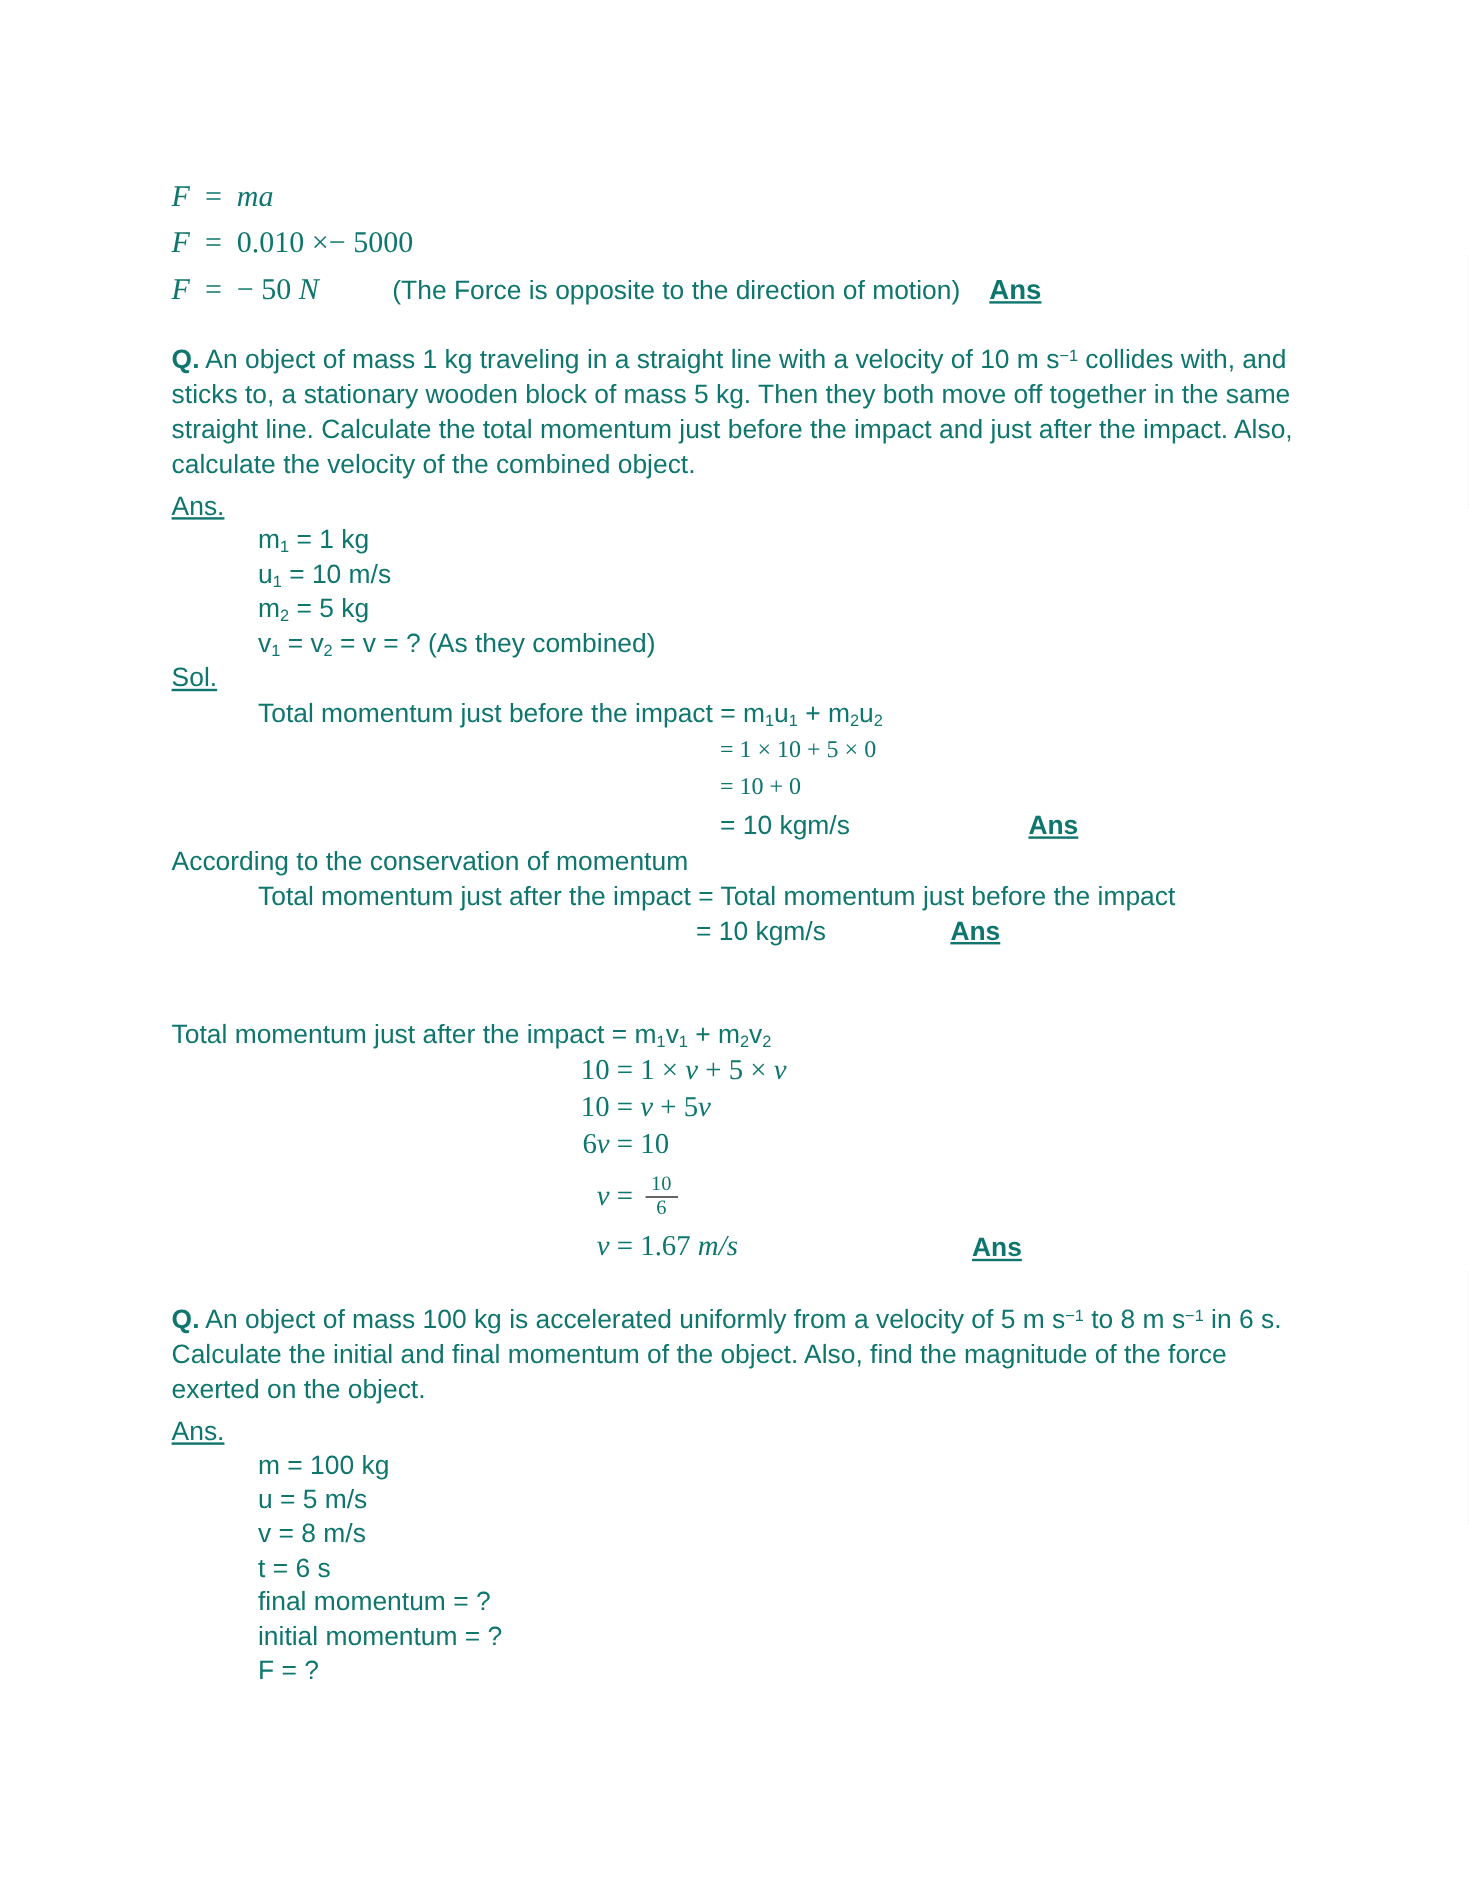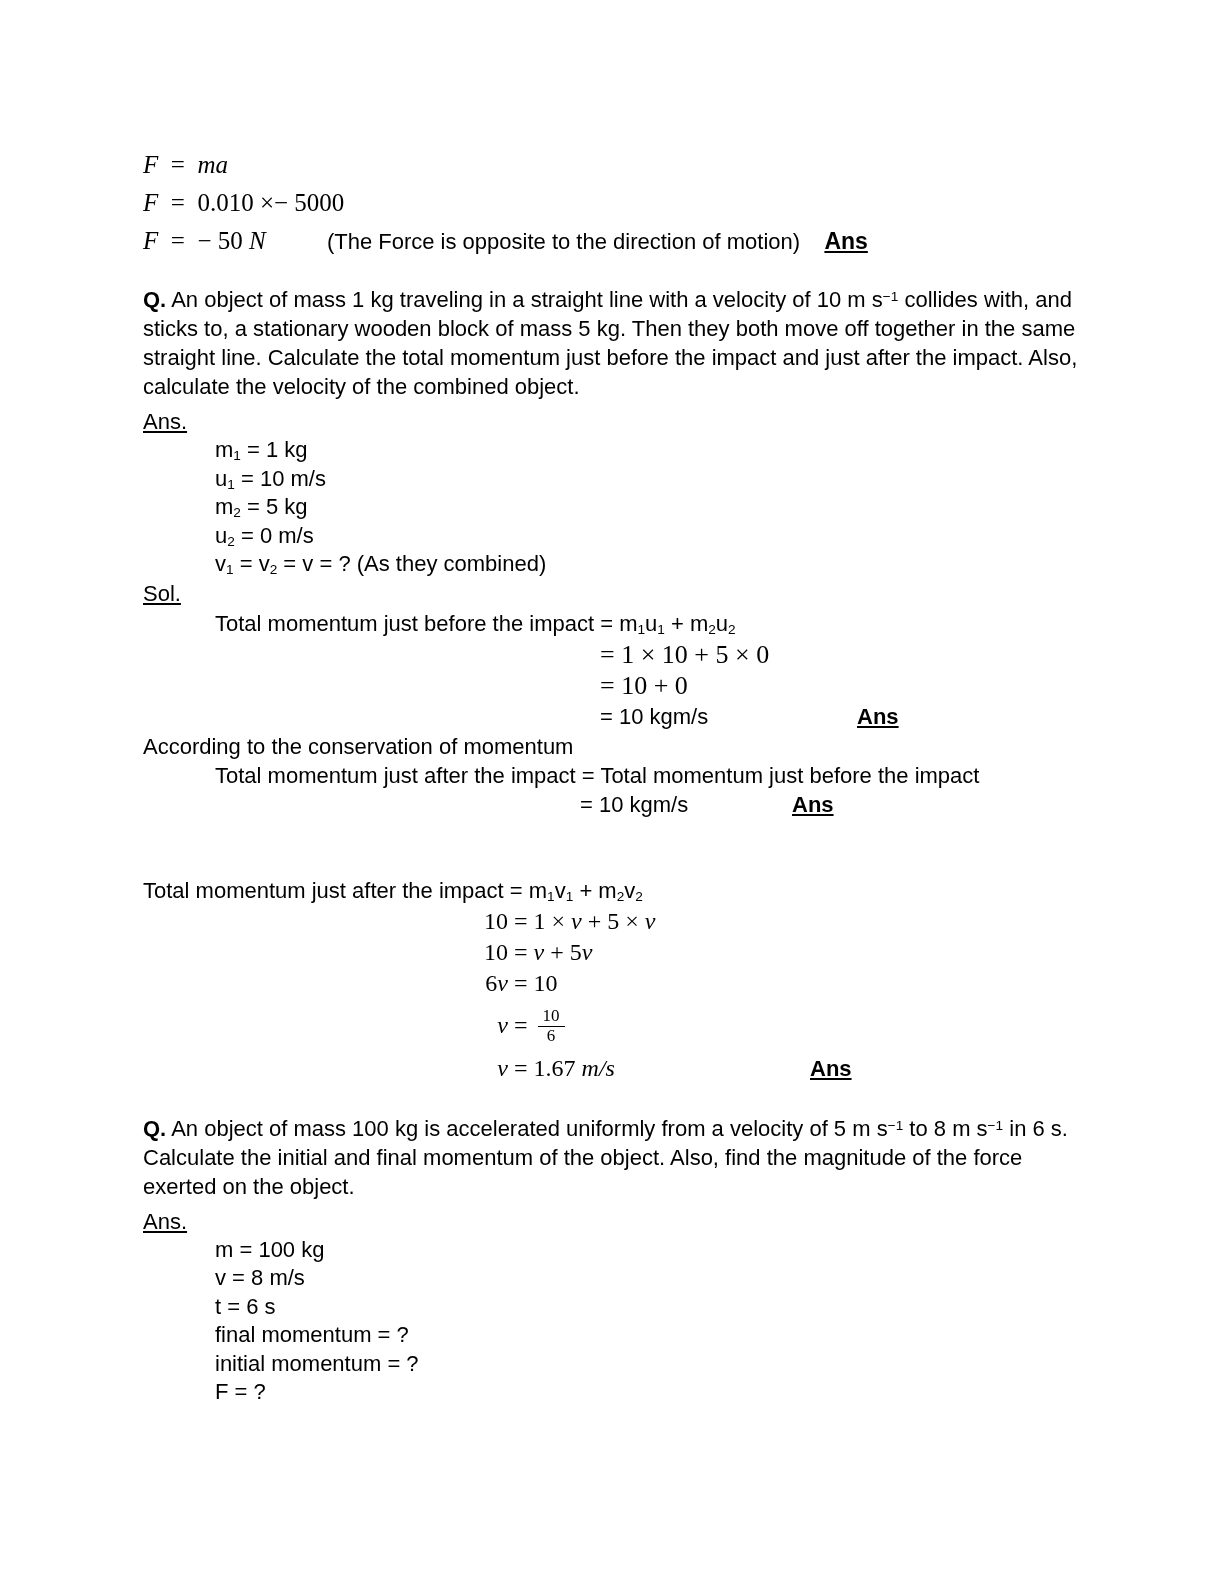--- a/index.html
+++ b/index.html
@@ -1,20 +1,20 @@
 <!DOCTYPE html>
 <html><head>
 <meta charset="utf-8">
 <style>
   html,body { margin:0; padding:0; background:#e8e8e8; }
   .page {
     position:relative;
     width:1224px; height:1584px;
     background:#ffffff;
-    color:#000000;
+    color:#0f766e;
     font-family:"Liberation Sans", sans-serif;
     font-size:22px;
     overflow:hidden;
     margin:0 auto;
   }
   .content { padding:146px 84px 0 143px; }
   .para { width:952px; line-height:29px; }
   .it   { font-style:italic; }
   .seg-line { white-space:pre-wrap; }
   .top-eq { font-family:"Liberation Serif", serif; font-size:25px; line-height:38px; }
@@ -27,21 +27,21 @@
 
   .q-label { font-weight:bold; }
   .section-label { font-weight:normal; text-decoration:underline; line-height:29px; }
 
   .given { margin-left:72px; line-height:28.5px; }
   .given div { white-space:pre-wrap; }
 
   .indent1 { margin-left:72px; }
 
   .sol1-eqs { margin-left:457px; line-height:31px; }
-  .sol1-eqs .mrow { font-family:"Liberation Serif", serif; font-size:26px; white-space:pre-wrap; }
+  .sol1-eqs .mrow { font-family:"Liberation Serif", serif; font-size:20px; white-space:pre-wrap; }
   .sol1-ans-row .val { display:inline-block; width:257px; }
 
   .eq2-block { margin-left:322px; font-family:"Liberation Serif", serif; font-size:24px; }
   .eq2row { display:flex; align-items:center; line-height:31px; }
   .eq2row .lhs { width:43px; text-align:right; white-space:pre-wrap; }
   .eq2row .rhs { white-space:pre-wrap; }
   .frac { display:inline-block; text-align:center; font-size:17px; line-height:1.15; vertical-align:middle; margin-left:4px; }
   .frac .num { border-bottom:1.5px solid #000; padding:0 5px 1px 5px; }
   .frac-row { height:54px; }
   .eq2row .ans { margin-left:117px; }
@@ -76,21 +76,20 @@
     <div class="para mt24">
       <span class="q-label">Q.</span><span><span> An object of mass 1 kg traveling in a straight line with a velocity of 10 m s</span><sup>−1</sup><span> collides with, and sticks to, a stationary wooden block of mass 5 kg. Then they both move off together in the same straight line. Calculate the total momentum just before the impact and just after the impact. Also, calculate the velocity of the combined object.</span></span>
     </div>
 
     <div class="section-label mt6">Ans.</div>
 
     <div class="given">
       <div><span>m</span><sub>1</sub><span> = 1 kg</span></div>
       <div><span>u</span><sub>1</sub><span> = 10 m/s</span></div>
       <div><span>m</span><sub>2</sub><span> = 5 kg</span></div>
-      <div><span>u</span><sub>2</sub><span> = 0 m/s</span></div>
       <div><span>v</span><sub>1</sub><span> = v</span><sub>2</sub><span> = v = ? (As they combined)</span></div>
     </div>
 
     <div class="section-label">Sol.</div>
 
     <div class="indent1 lh31"><span>Total momentum just before the impact = m</span><sub>1</sub><span>u</span><sub>1</sub><span> + m</span><sub>2</sub><span>u</span><sub>2</sub></div>
 
     <div class="sol1-eqs">
       <div class="mrow">= 1 × 10 + 5 × 0</div>
       <div class="mrow">= 10 + 0</div>
@@ -133,20 +132,21 @@
     </div>
 
     <div class="para mt30">
       <span class="q-label">Q.</span><span><span> An object of mass 100 kg is accelerated uniformly from a velocity of 5 m s</span><sup>−1</sup><span> to 8 m s</span><sup>−1</sup><span> in 6 s. Calculate the initial and final momentum of the object. Also, find the magnitude of the force exerted on the object.</span></span>
     </div>
 
     <div class="section-label mt6">Ans.</div>
 
     <div class="given">
       <div>m = 100 kg</div>
+      <div>u = 5 m/s</div>
       <div>v = 8 m/s</div>
       <div>t = 6 s</div>
       <div>final momentum = ?</div>
       <div>initial momentum = ?</div>
       <div>F = ?</div>
     </div>
 
   </div>
 </div>
 

